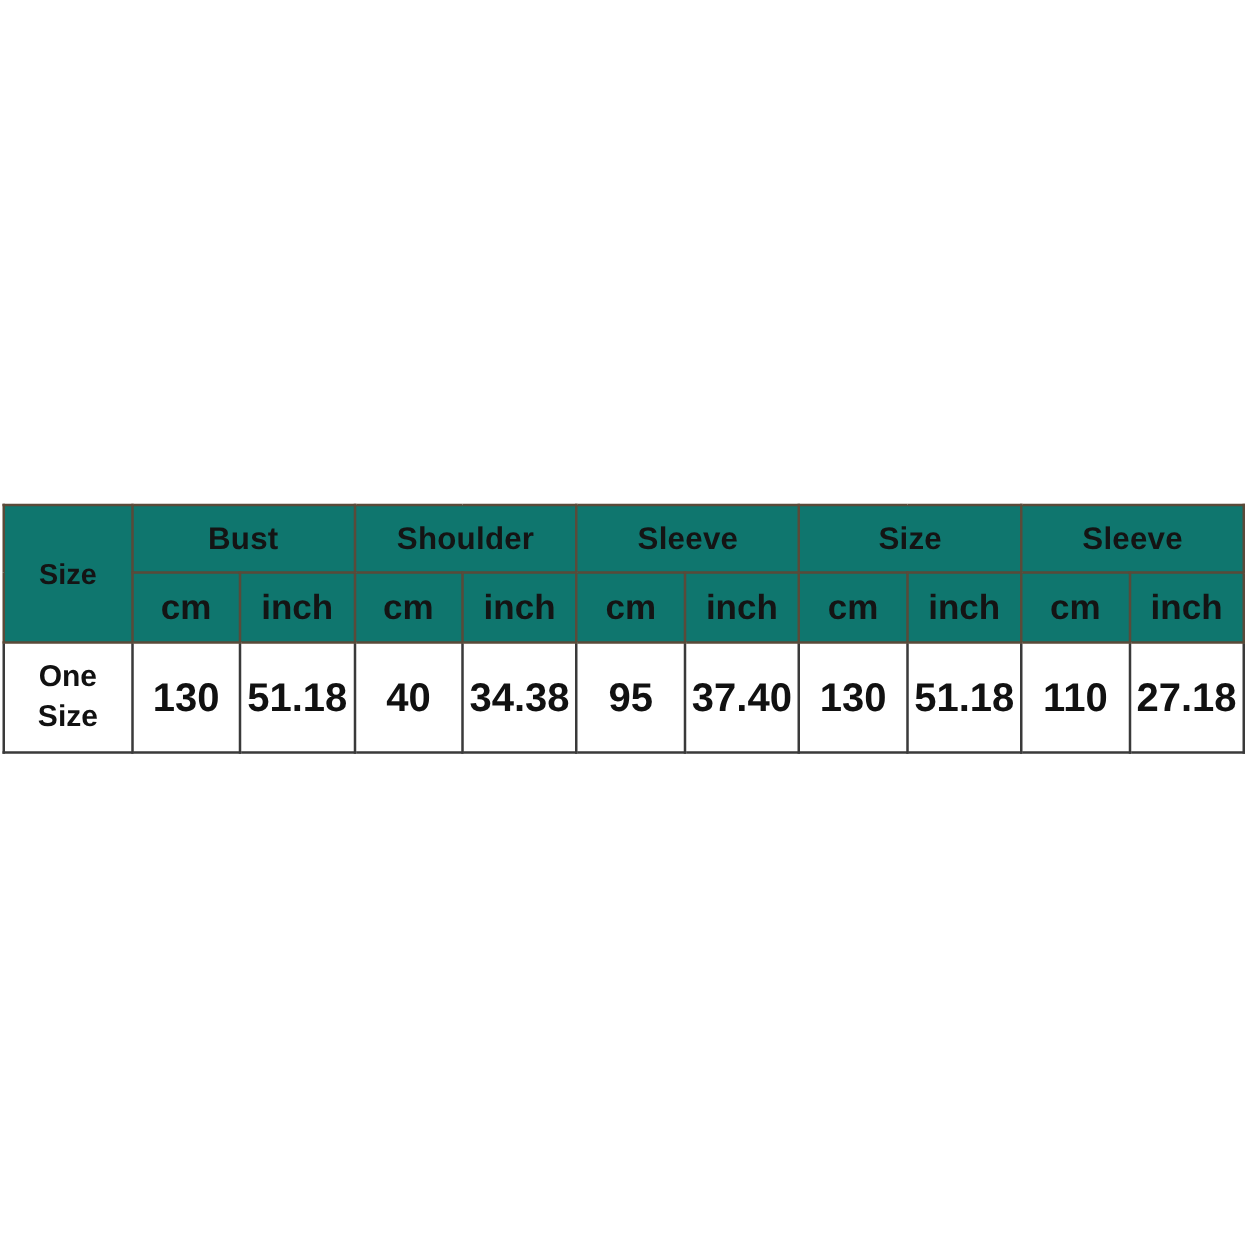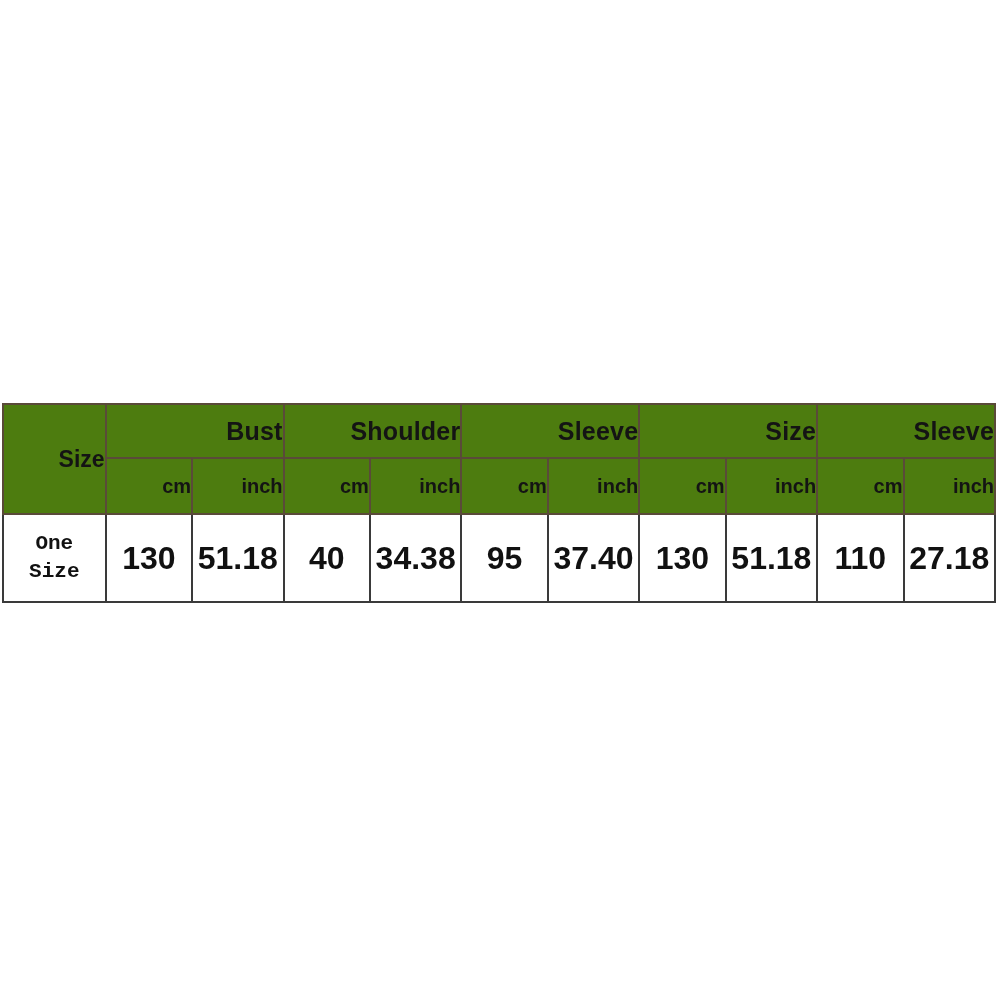--- a/index.html
+++ b/index.html
@@ -36,51 +36,49 @@
   table.size-chart td {
     border: 2px solid #3a3a3a;
     text-align: center;
     vertical-align: middle;
     font-weight: bold;
     color: #111111;
     padding: 0;
   }
   
   table.size-chart thead th {
-    background: #4d7c0f;
+    background: #0f766e;
     border-color: #5a4a39;
     color: #141414;
-    text-align: right;
   }
   th.group-head {
     height: 52px;
     font-size: 25px;
     letter-spacing: 0.2px;
   }
   th.unit-head {
     height: 54px;
-    font-size: 20px;
+    font-size: 28px;
     margin-left: 36px;
   }
   th.size-head {
     height: 106px;
     font-size: 23px;
     background: #fbc894;
   }
   
   tbody td {
     background: #ffffff;
     border-color: #2b2b2b;
     height: 86px;
     font-size: 32px;
   }
   td.size-label {
-    font-size: 21px;
+    font-size: 24px;
     line-height: 1.32;
-    font-family: Liberation Mono, monospace;
   }
   td.size-label .ln {
     display: block;
   }
   
   col.c-size  { width: 101px; }
   col.c-cm    { width:  85px; }
   col.c-inch  { width:  90px; }
 </style>
 </head>

